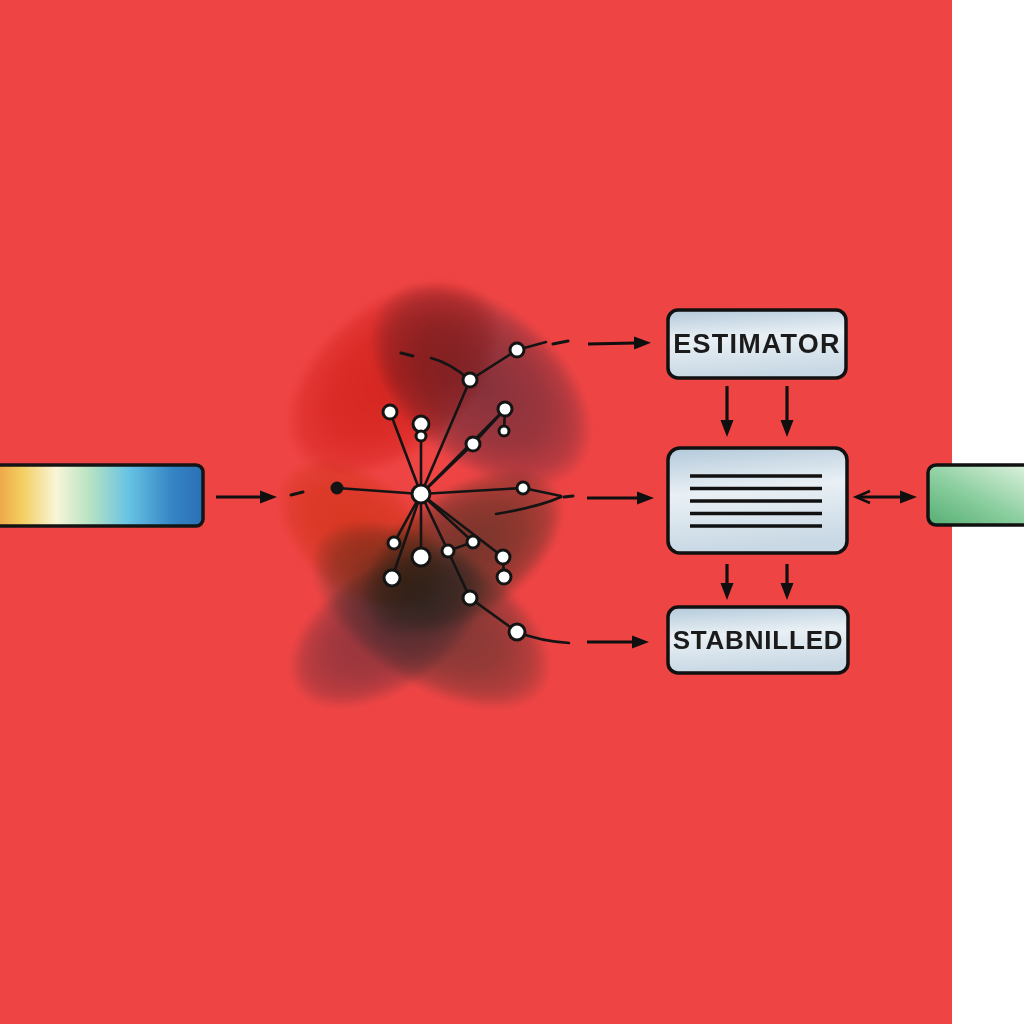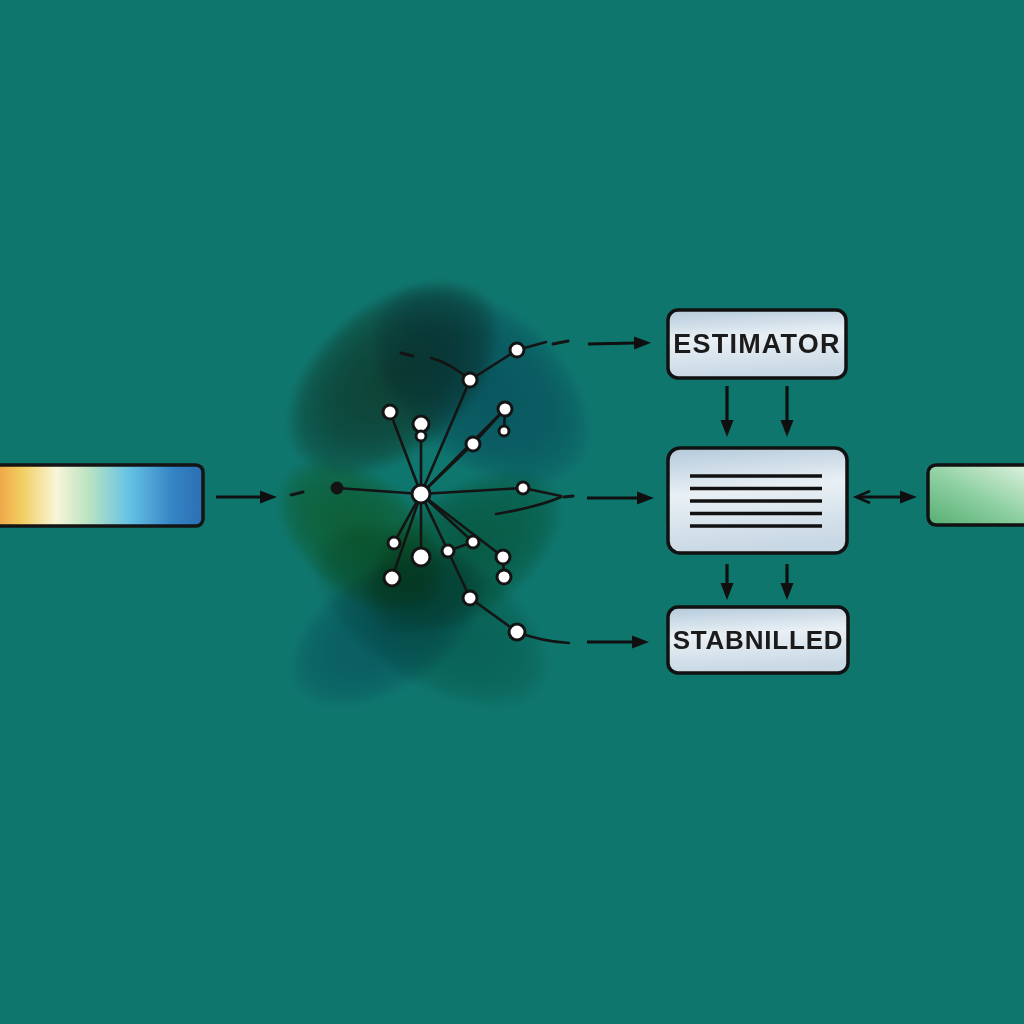--- a/index.html
+++ b/index.html
@@ -6,23 +6,23 @@
     margin: 0;
     padding: 0;
     width: 1024px;
     height: 1024px;
     background: #ffffff;
     font-family: "Liberation Sans", sans-serif;
     overflow: hidden;
   }
   .canvas {
     position: relative;
-    width: 1024px;
+    width: 952px;
     height: 1024px;
-    background: #0f766e;
+    background: #ef4444;
   }
   svg { display: block; }
   text.box-label {
     font-family: "Liberation Sans", sans-serif;
     font-weight: bold;
     fill: #1b1b1b;
   }
 </style>
 </head>
 <body>

